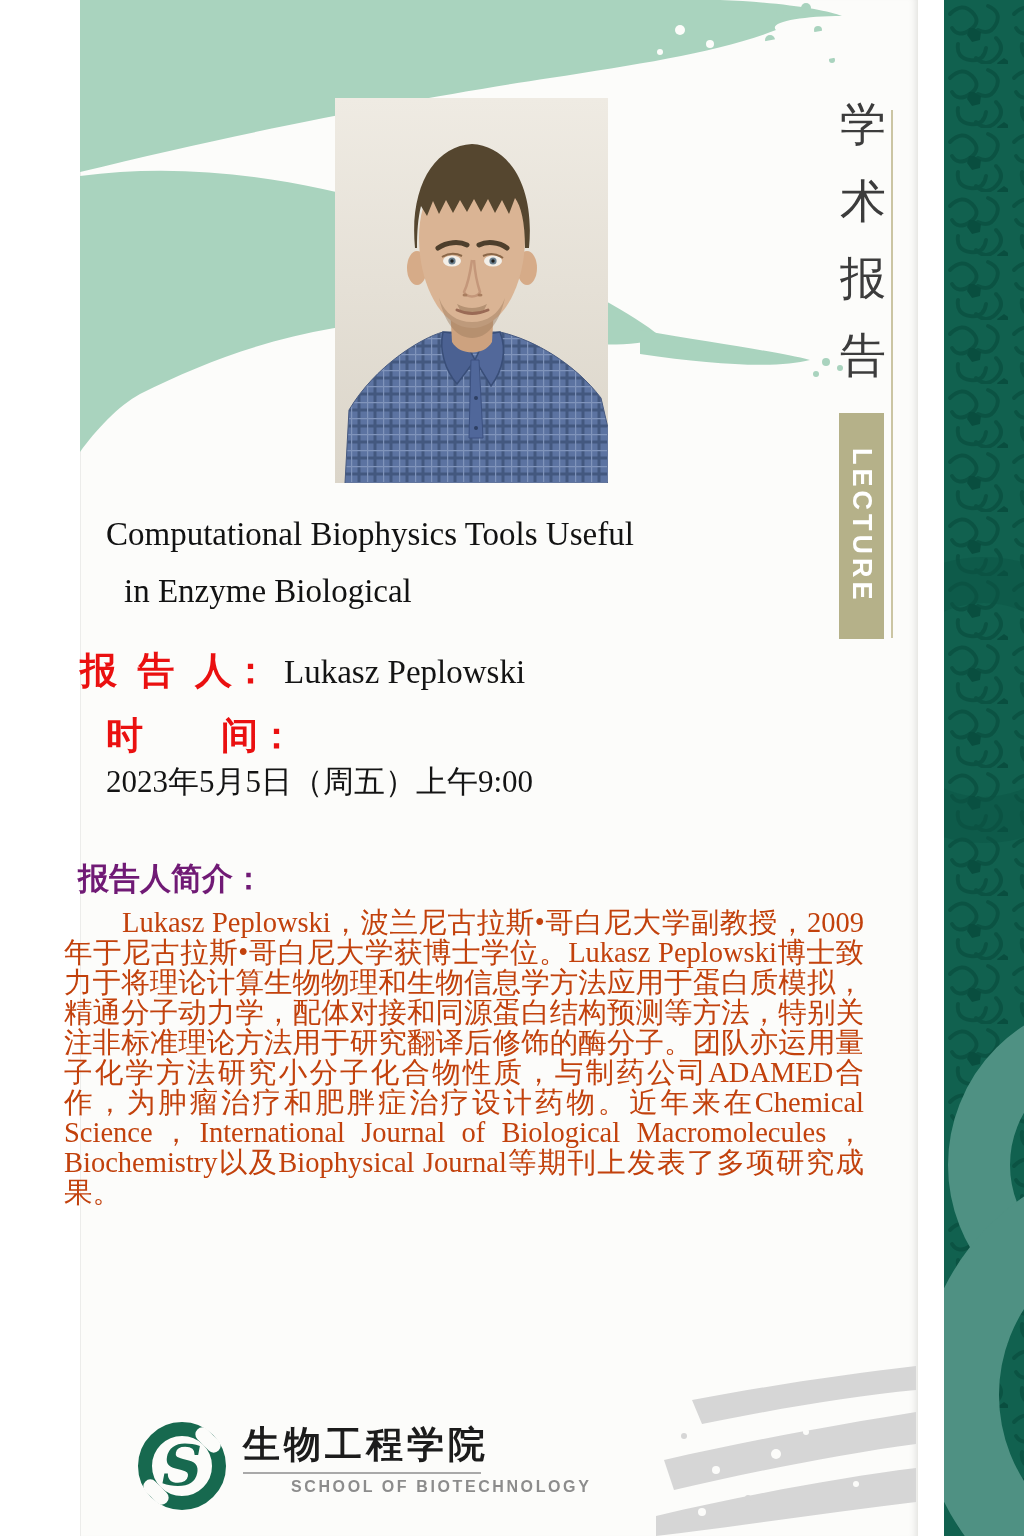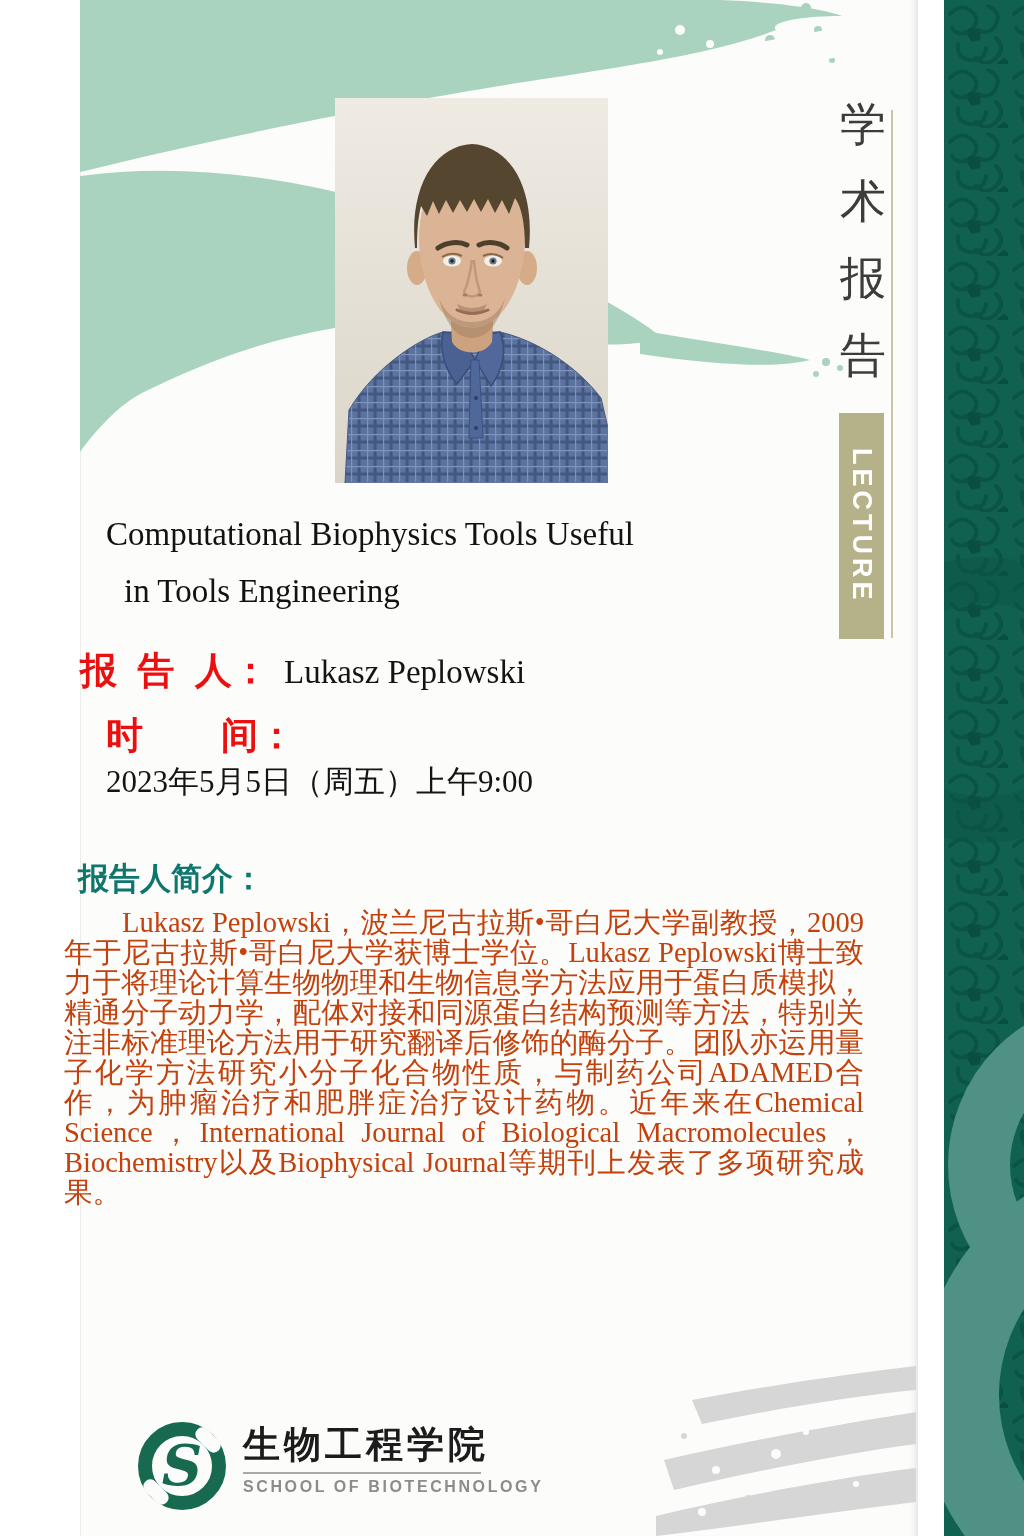--- a/index.html
+++ b/index.html
@@ -31,32 +31,32 @@
   .row-time{top:711px;flex-direction:column;}
   .row-place{top:776px;}
   .rlabel{color:#ea1010;font:bold 37px "Liberation Sans",sans-serif;width:178px;flex:0 0 auto;}
   .just{display:inline-block;width:152px;text-align:justify;text-align-last:justify;}
   .rvalue{font-family:"Liberation Serif",serif;color:#141414;margin-left:26px;font-size:31px;}
   .rvalue.name{font-size:33px;}
   .title-lines{display:block;}
   .tline{display:block;font:33px "Liberation Serif",serif;color:#121212;line-height:57px;}
   .tline2{margin-left:18px;}
   
-  .bio-heading{position:absolute;left:78px;top:858px;color:#0f766e;
+  .bio-heading{position:absolute;left:78px;top:858px;color:#701a75;
                font:bold 31px "Liberation Sans",sans-serif;}
   .bio-text{position:absolute;left:64px;top:908px;width:800px;margin:0;
             font-family:"Liberation Serif",serif;font-size:28.5px;line-height:30px;
             color:#c2410c;text-align:justify;text-indent:58px;}
   
   .footer{position:absolute;left:136px;top:1420px;display:flex;gap:15px;align-items:flex-start;}
   .school{padding-top:3px;}
   .school-cn{font-family:"Liberation Serif",serif;font-weight:bold;font-size:37px;
              letter-spacing:4px;color:#1c1c1c;line-height:1.2;}
   .divider{width:238px;height:2px;background:#a9a9a9;margin:5px 0 4px;}
-  .school-en{font:bold 16px "Liberation Sans",sans-serif;color:#8c8c8c;letter-spacing:2.6px;}
+  .school-en{font:bold 16px "Liberation Sans",sans-serif;color:#8c8c8c;letter-spacing:2.6px;margin-left:48px;}
 </style>
 </head>
 <body>
 
 <div id="poster">
 
   <div class="panel"></div>
 
   <svg class="deco brush-top" width="800" height="560" viewBox="0 0 800 560">
     <path d="M0,0 L640,0 C700,2 748,10 762,16 C722,16 688,22 696,30 C640,52 560,64 470,78 C350,96 180,128 0,172 Z" fill="#a9d3be"></path>
@@ -155,21 +155,21 @@
     <span>术</span>
     <span>报</span>
     <span>告</span>
   </div>
   <div class="vline"></div>
   <div class="lecture">LECTURE</div>
 
   <div class="row row-topic">
     <span class="rvalue title-lines">
       <span class="tline">Computational Biophysics Tools Useful</span>
-      <span class="tline tline2">in Tools Engineering</span>
+      <span class="tline tline2">in Enzyme Biological</span>
     </span>
   </div>
 
   <div class="row row-speaker">
     <span class="rlabel"><span class="just">报告人</span><span>：</span></span>
     <span class="rvalue name">Lukasz Peplowski</span>
   </div>
 
   <div class="row row-time">
     <span class="rlabel"><span class="just">时间</span><span>：</span></span>

